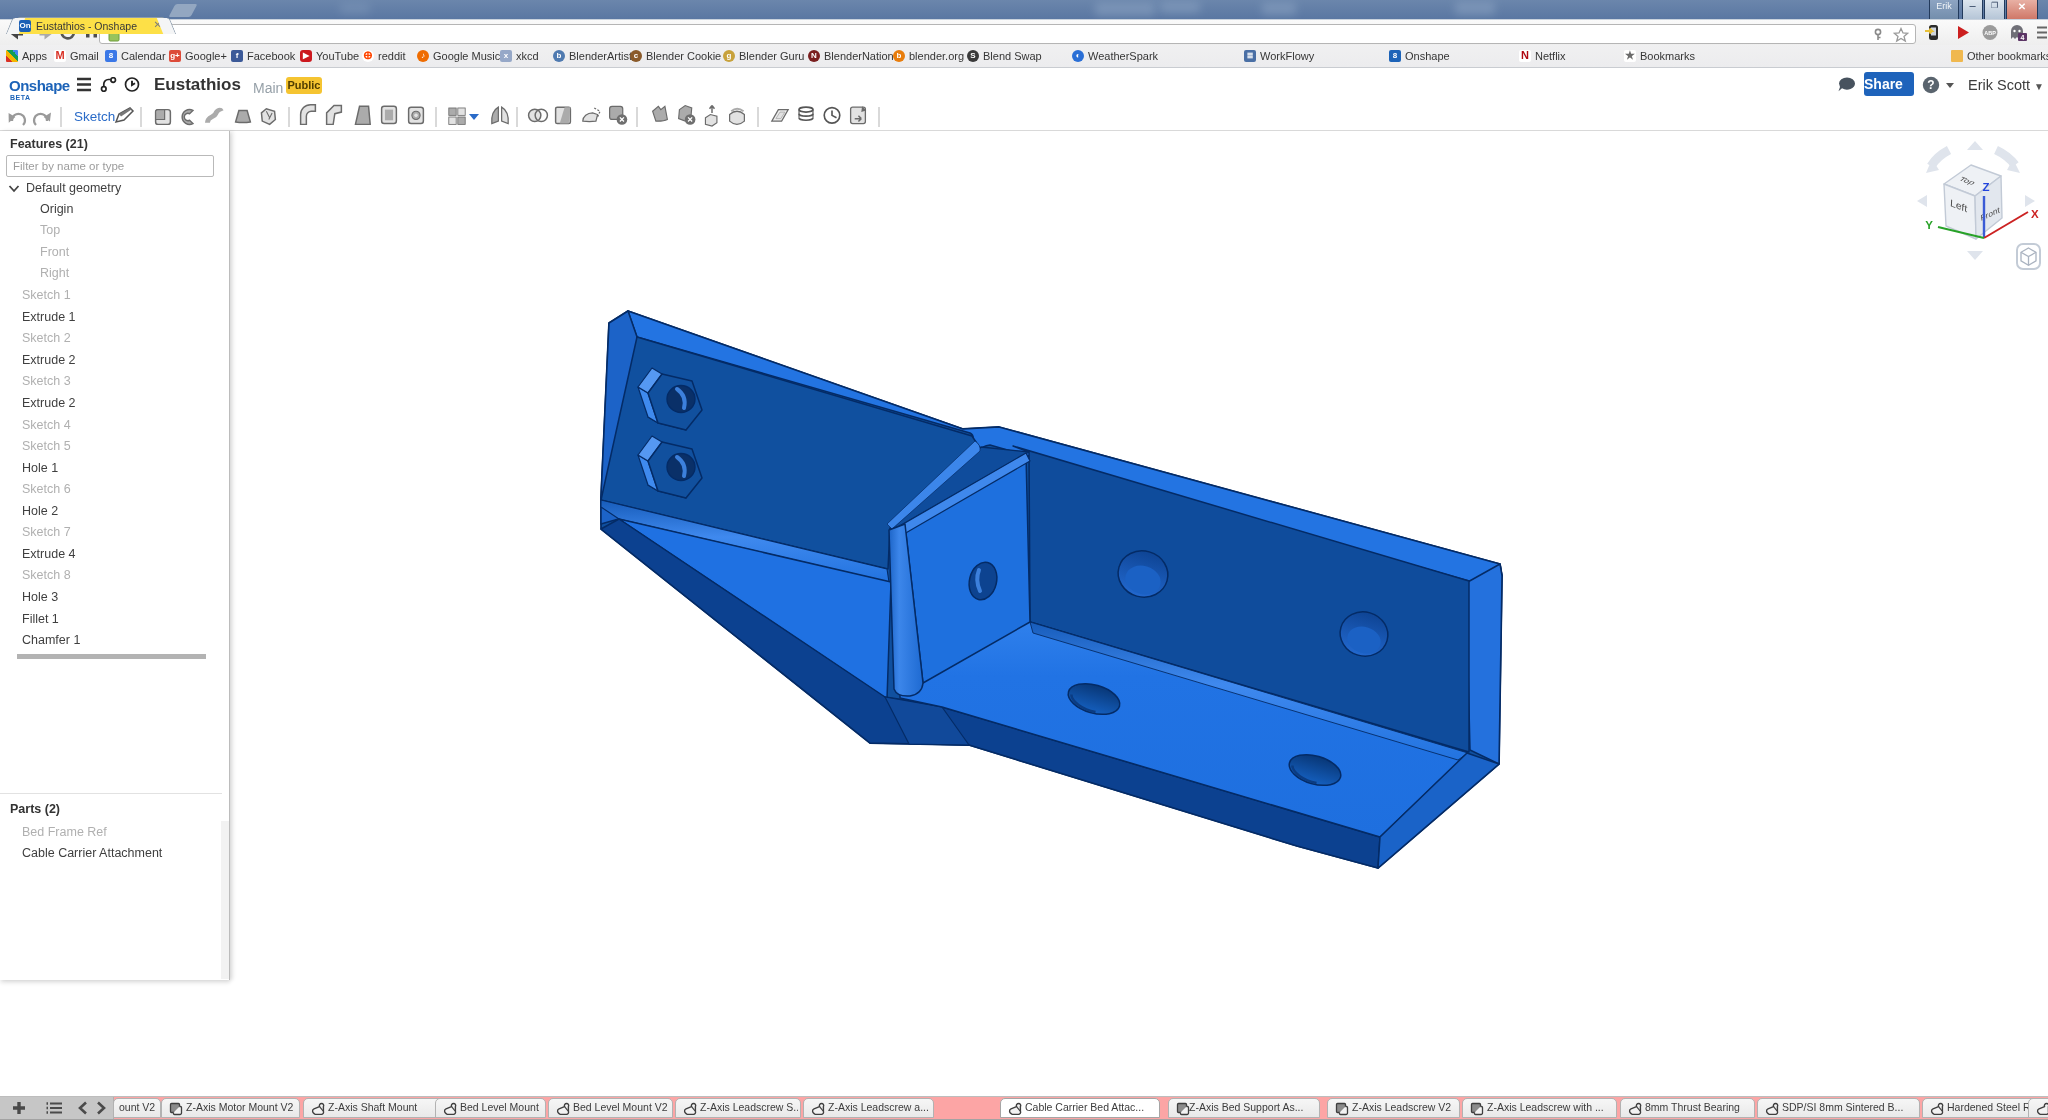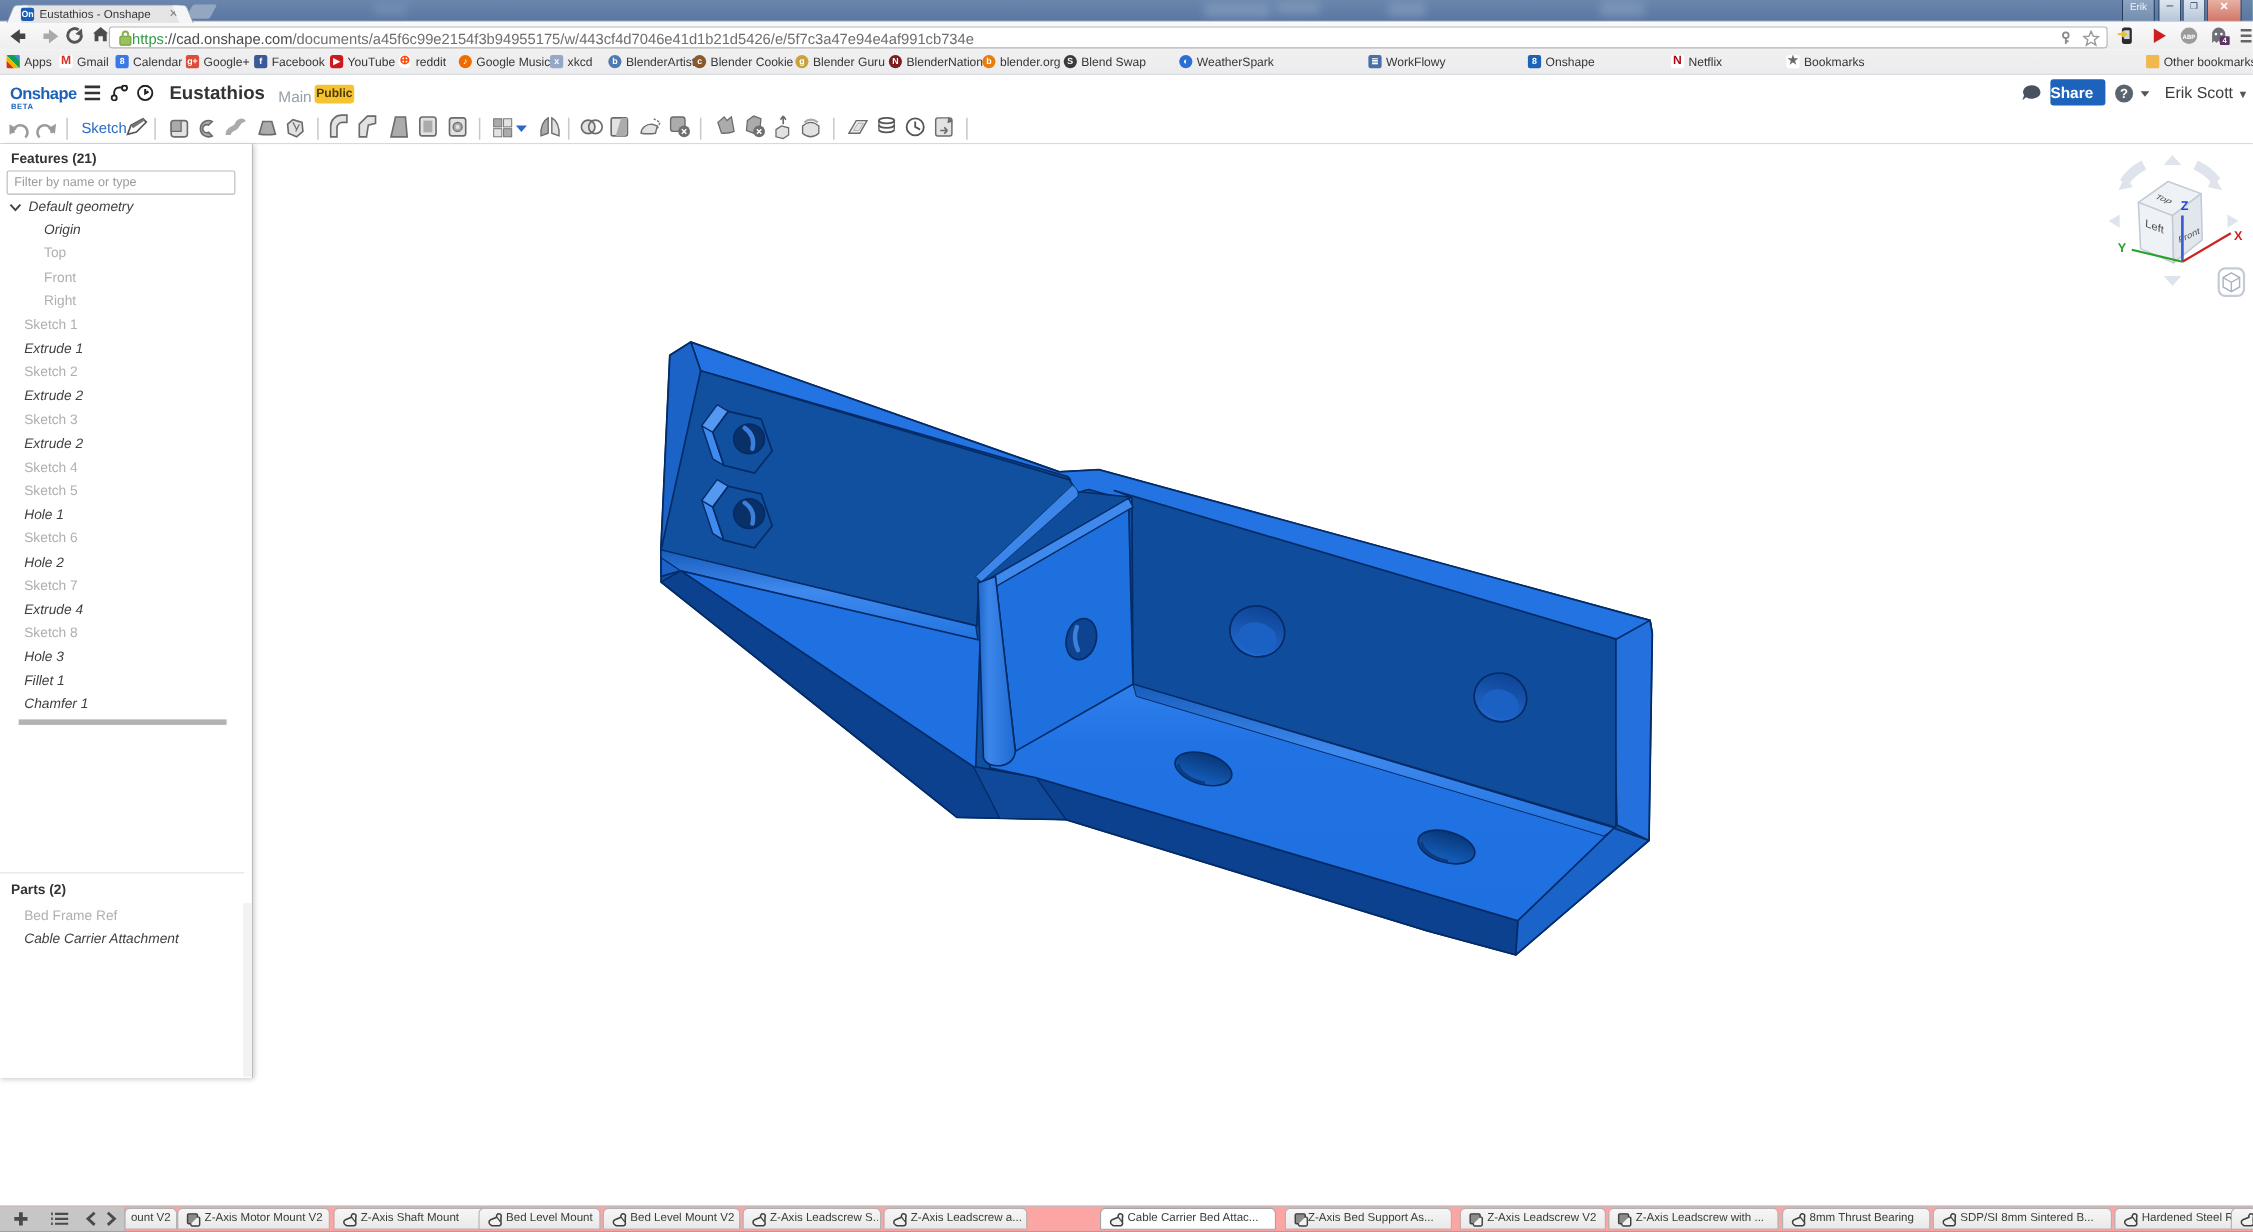--- a/index.html
+++ b/index.html
@@ -1,20 +1,20 @@
 <!DOCTYPE html>
 <html><head><meta charset="utf-8">
 <style>
 html,body{margin:0;padding:0;width:2048px;height:1120px;overflow:hidden;background:#fff;
 font-family:"Liberation Sans",sans-serif;}
 .abs{position:absolute;}
 
 #titlebar{left:0;top:0;width:2048px;height:19px;background:linear-gradient(#6b86ac,#5a77a2);}
 #titlebar .blob{position:absolute;background:#8ba3c2;opacity:.55;filter:blur(4px);border-radius:3px;}
-#tab{left:14px;top:4px;width:152px;height:16px;background:#e5e5e5;border:1px solid #8e9dad;border-bottom:none;
+#tab{left:14px;top:17px;width:152px;height:16px;background:#fde047;border:1px solid #8e9dad;border-bottom:none;
 border-radius:7px 7px 0 0;z-index:3;}
 #tab:before{content:"";position:absolute;left:-6px;top:0;width:12px;height:16px;background:#f4f5f6;border-left:1px solid #8e9dad;transform:skewX(-22deg);border-radius:3px 0 0 0;}
 #tab:after{content:"";position:absolute;right:-6px;top:0;width:12px;height:16px;background:#f4f5f6;border-right:1px solid #8e9dad;transform:skewX(22deg);border-radius:0 3px 0 0;}
 #tab .fav{position:absolute;left:4px;top:2px;width:12px;height:12px;background:#1b5fb5;border-radius:2px;
 color:#fff;font-size:8px;font-weight:bold;text-align:center;line-height:12px;}
 #tab .t{position:absolute;left:21px;top:2px;font-size:10.5px;color:#383838;white-space:nowrap;}
 #tab .x{position:absolute;right:5px;top:1px;font-size:10px;color:#7c7c7c;}
 #newtab{left:172px;top:4px;width:22px;height:13px;background:#93a7c1;transform:skewX(-28deg);border-radius:2px;z-index:2;}
 .winbtn{position:absolute;top:0;height:32px;border:1px solid #223a5c;border-top:none;border-radius:0 0 3px 3px;
 box-sizing:border-box;}
@@ -41,21 +41,21 @@
 #erik{position:absolute;left:1968px;top:9px;font-size:14.5px;color:#3c3c3c;}
 
 #ostoolbar{left:0;top:100px;width:2048px;height:31px;background:#fff;border-bottom:1px solid #d9d9d9;box-sizing:border-box;}
 
 #lpanel{left:0;top:131px;width:230px;height:849px;background:#fff;border-right:1px solid #bcbcbc;
 box-shadow:3px 0 4px rgba(0,0,0,.10), 0 3px 4px rgba(0,0,0,.10);box-sizing:border-box;}
 #lpanel .hd{position:absolute;left:10px;font-size:12.5px;font-weight:bold;color:#333;}
 #filter{position:absolute;left:6px;top:24px;width:208px;height:22px;border:1px solid #b9b9b9;border-radius:2px;box-sizing:border-box;}
 #filter span{position:absolute;left:6px;top:4px;font-size:11.5px;color:#9c9c9c;}
 .row{position:absolute;left:0;width:220px;height:17px;font-size:12.5px;line-height:17px;white-space:nowrap;}
-.dk{color:#3f3f3f;font-style:italic;}.gy{color:#b0b0b0;}
+.dk{color:#3f3f3f;}.gy{color:#b0b0b0;}
 #rollback{position:absolute;left:17px;top:523px;width:189px;height:5px;background:#b3b3b3;}
 #psep{position:absolute;left:0;top:662px;width:222px;height:1px;background:#e2e2e2;}
 #scrollstrip{position:absolute;left:221px;top:690px;width:8px;height:158px;background:#f2f2f2;}
 
 #tabbar{left:0;top:1096px;width:2048px;height:24px;background:#fca5a5;border-top:1px solid #bdbdbd;box-sizing:border-box;}
 #tabctl{position:absolute;left:0;top:0;width:113px;height:23px;background:#c6c6c6;border-right:1px solid #b0b0b0;}
 .btab{position:absolute;top:1px;height:20px;background:linear-gradient(#f6f6f6,#e9e9e9);border:1px solid #b2b2b2;
 border-radius:5px 5px 0 0;box-sizing:border-box;font-size:10.5px;color:#3c3c3c;white-space:nowrap;overflow:hidden;}
 .btab.act{background:#fff;border-color:#a5a5a5;height:20px;z-index:2;}
 .btab .lbl{position:absolute;left:22px;right:2px;top:2px;overflow:hidden;white-space:nowrap;}
@@ -195,21 +195,20 @@
       </g>
     <g transform="translate(79,4)">
         <path d="M6.5 0.5 L13.5 6.5 L12 6.5 L12 13.5 L8.5 13.5 L8.5 9 L4.5 9 L4.5 13.5 L1 13.5 L1 6.5 L-0.5 6.5 Z" fill="#4c4c4c"></path>
       </g>
   </svg>
   <div id="addr">
     <svg style="position:absolute;left:7px;top:2px" width="14" height="15" viewBox="0 0 14 15">
       <rect x="2" y="6" width="10" height="8" rx="1.2" fill="#96c35c" stroke="#6f9c3d"></rect>
       <path d="M4.5 6 V4.5 A2.5 2.8 0 0 1 9.5 4.5 V6" fill="none" stroke="#8ab052" stroke-width="1.8"></path>
     </svg>
-    <div class="url"><span style="color:#2f9a47">https</span><span style="color:#4a4a4a">://cad.onshape.com</span><span style="color:#6e6e6e">/documents/a45f6c99e2154f3b94955175/w/443cf4d7046e41d1b21d5426/e/5f7c3a47e94e4af991cb734e</span></div>
     <svg style="position:absolute;right:30px;top:3px" width="14" height="14" viewBox="0 0 14 14">
       <circle cx="7" cy="4" r="2.6" fill="none" stroke="#8a8a8a" stroke-width="1.6"></circle>
         <path d="M7 6.5 V12 M7 9.5 h2.5" stroke="#8a8a8a" stroke-width="1.6"></path>
     </svg>
     <svg style="position:absolute;right:6px;top:2px" width="16" height="16" viewBox="0 0 16 16">
       <path d="M8 1.5 L10 6 L14.7 6.3 L11 9.4 L12.3 14 L8 11.4 L3.7 14 L5 9.4 L1.3 6.3 L6 6 Z" fill="none" stroke="#9a9a9a" stroke-width="1.3"></path>
     </svg>
   </div>
   <svg class="navic" style="left:1925px;top:3px" width="122" height="20" viewBox="0 0 122 20">
     <g>

